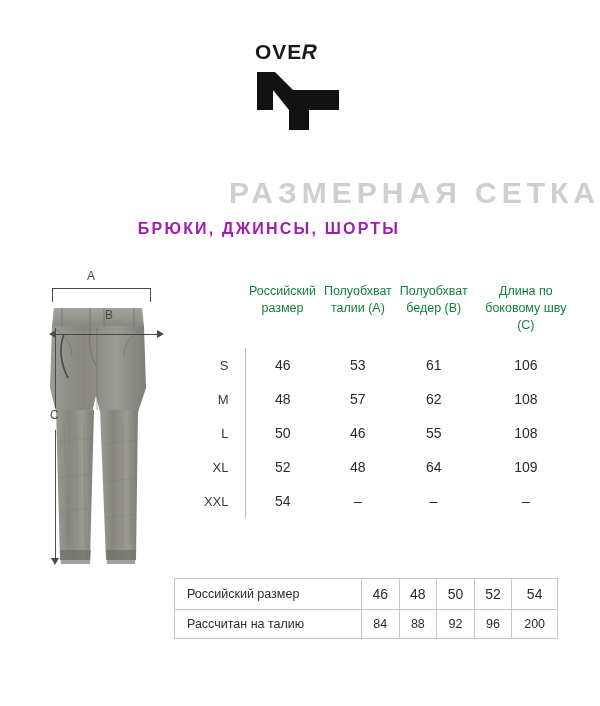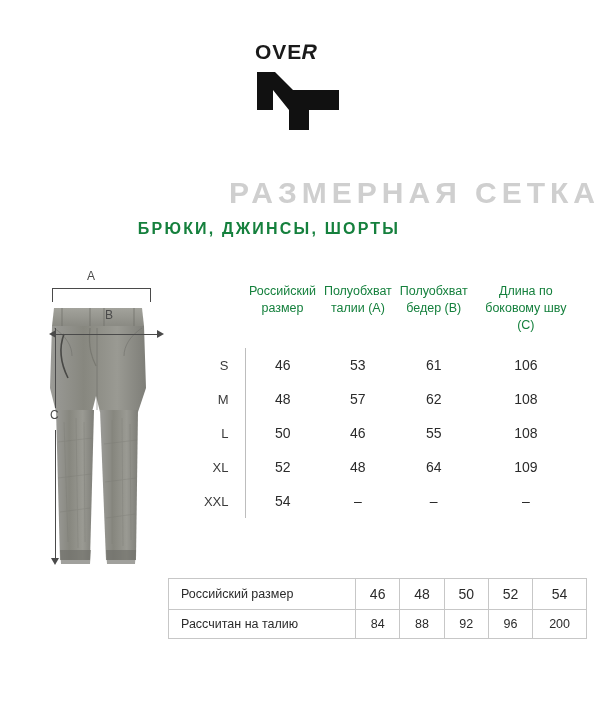--- a/index.html
+++ b/index.html
@@ -55,21 +55,21 @@
     color: #cfcfcf;
   }
   .subtitle {
     position: absolute;
     top: 220px;
     width: 538px;
     text-align: center;
     font-size: 16px;
     font-weight: 700;
     letter-spacing: 2.2px;
-    color: #15803d;
+    color: #a21caf;
   }
 
   
   .product {
     position: absolute;
     left: 30px;
     top: 280px;
     width: 160px;
     height: 300px;
   }
@@ -128,23 +128,23 @@
     font-size: 13px;
     color: #3a3a3a;
   }
   .main-table td.div {
     border-left: 1px solid #bdbdbd;
   }
 
   
   .bottom-table {
     position: absolute;
-    left: 168px;
+    left: 174px;
     top: 578px;
-    width: 419px;
+    width: 384px;
     border-collapse: collapse;
     font-size: 12.5px;
     padding-left: 48px;
   }
   .bottom-table td {
     border: 1px solid #c7c7c7;
     padding: 7px 4px;
     text-align: center;
     color: #2b2b2b;
   }

